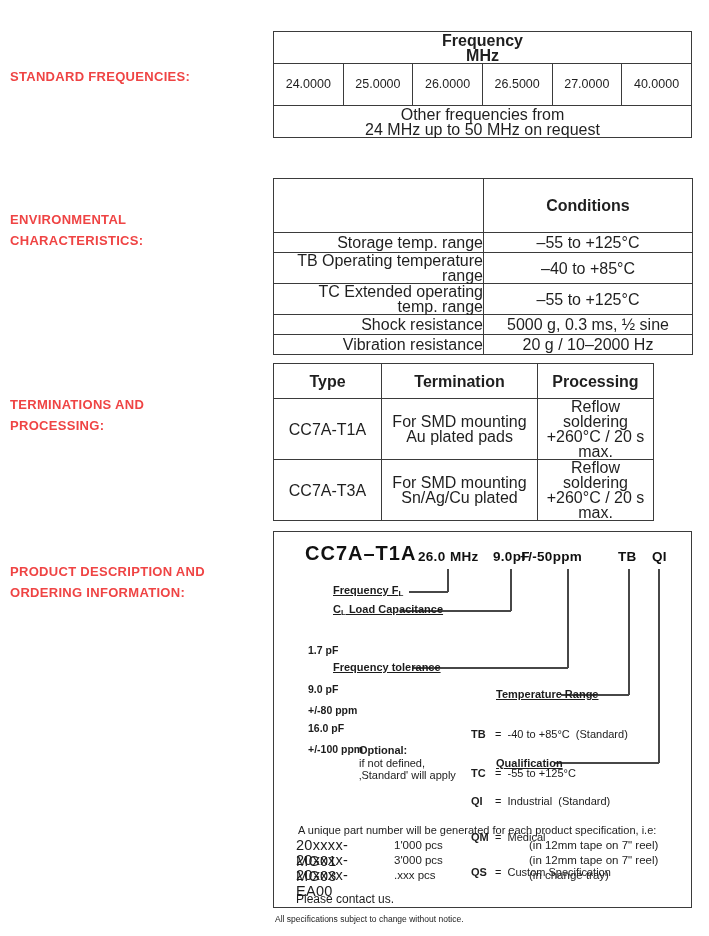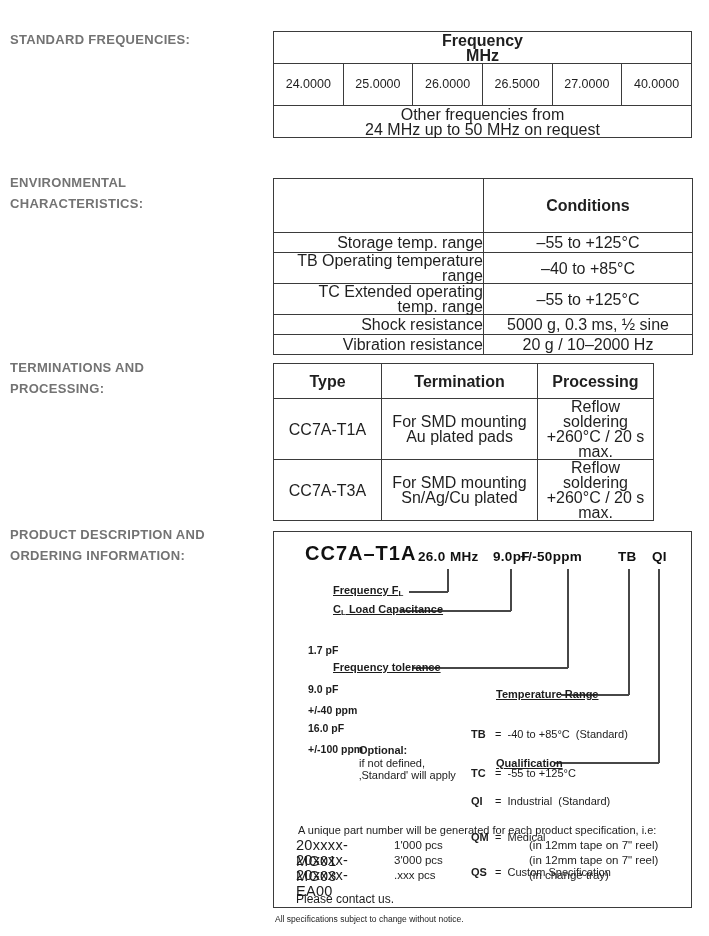--- a/index.html
+++ b/index.html
@@ -1,20 +1,20 @@
 <!DOCTYPE html>
 <html><head>
 <meta charset="utf-8">
 <style>
   html,body{margin:0;padding:0;background:#ffffff;}
   .page{position:relative;width:709px;height:936px;background:#ffffff;overflow:hidden;
         font-family:"Liberation Sans",sans-serif;color:#222;}
   
   .sec-heading{position:absolute;left:10px;font-size:13px;font-weight:bold;
-               letter-spacing:.3px;color:#737373;line-height:21px;}
+               letter-spacing:.3px;color:#ef4444;line-height:21px;margin-top:37px;}
   
   table{border-collapse:collapse;position:absolute;table-layout:fixed;}
   td{border:1.4px solid #3b3b3b;vertical-align:middle;text-align:center;
      font-size:16px;color:#1f1f1f;padding:0;line-height:15px;}
   .t1{left:273px;top:31px;width:419px;}
   .t1 .th{height:31px;font-weight:bold;}
   .t1 .vals td{height:41px;font-size:12.5px;}
   .t1 .tf{height:31px;}
   .t2{left:273px;top:178px;width:419px;}
   .t2 .hdr td{height:53px;}
@@ -196,21 +196,21 @@
 
     <div class="abs dlabel" style="left:34px;top:71px;"><span>C</span><span class="sub">L</span><span> Load Capacitance</span></div>
     <div class="abs dlist" style="left:34px;top:86px;">
       <div>1.7 pF</div>
       <div>9.0 pF</div>
       <div>16.0 pF</div>
     </div>
 
     <div class="abs dlabel" style="left:34px;top:129px;">Frequency tolerance</div>
     <div class="abs dlist" style="left:34px;top:146px;">
-      <div>+/-40 ppm</div>
+      <div>+/-80 ppm</div>
       <div>+/-100 ppm</div>
     </div>
 
     <div class="abs dlabel" style="left:197px;top:156px;">Temperature Range</div>
     <div class="abs kvlist" style="left:197px;top:170px;">
       <div><span class="k">TB</span><span>=  -40 to +85°C  (Standard)</span></div>
       <div><span class="k">TC</span><span>=  -55 to +125°C</span></div>
     </div>
 
     <div class="abs optblock" style="left:85px;top:212px;">

